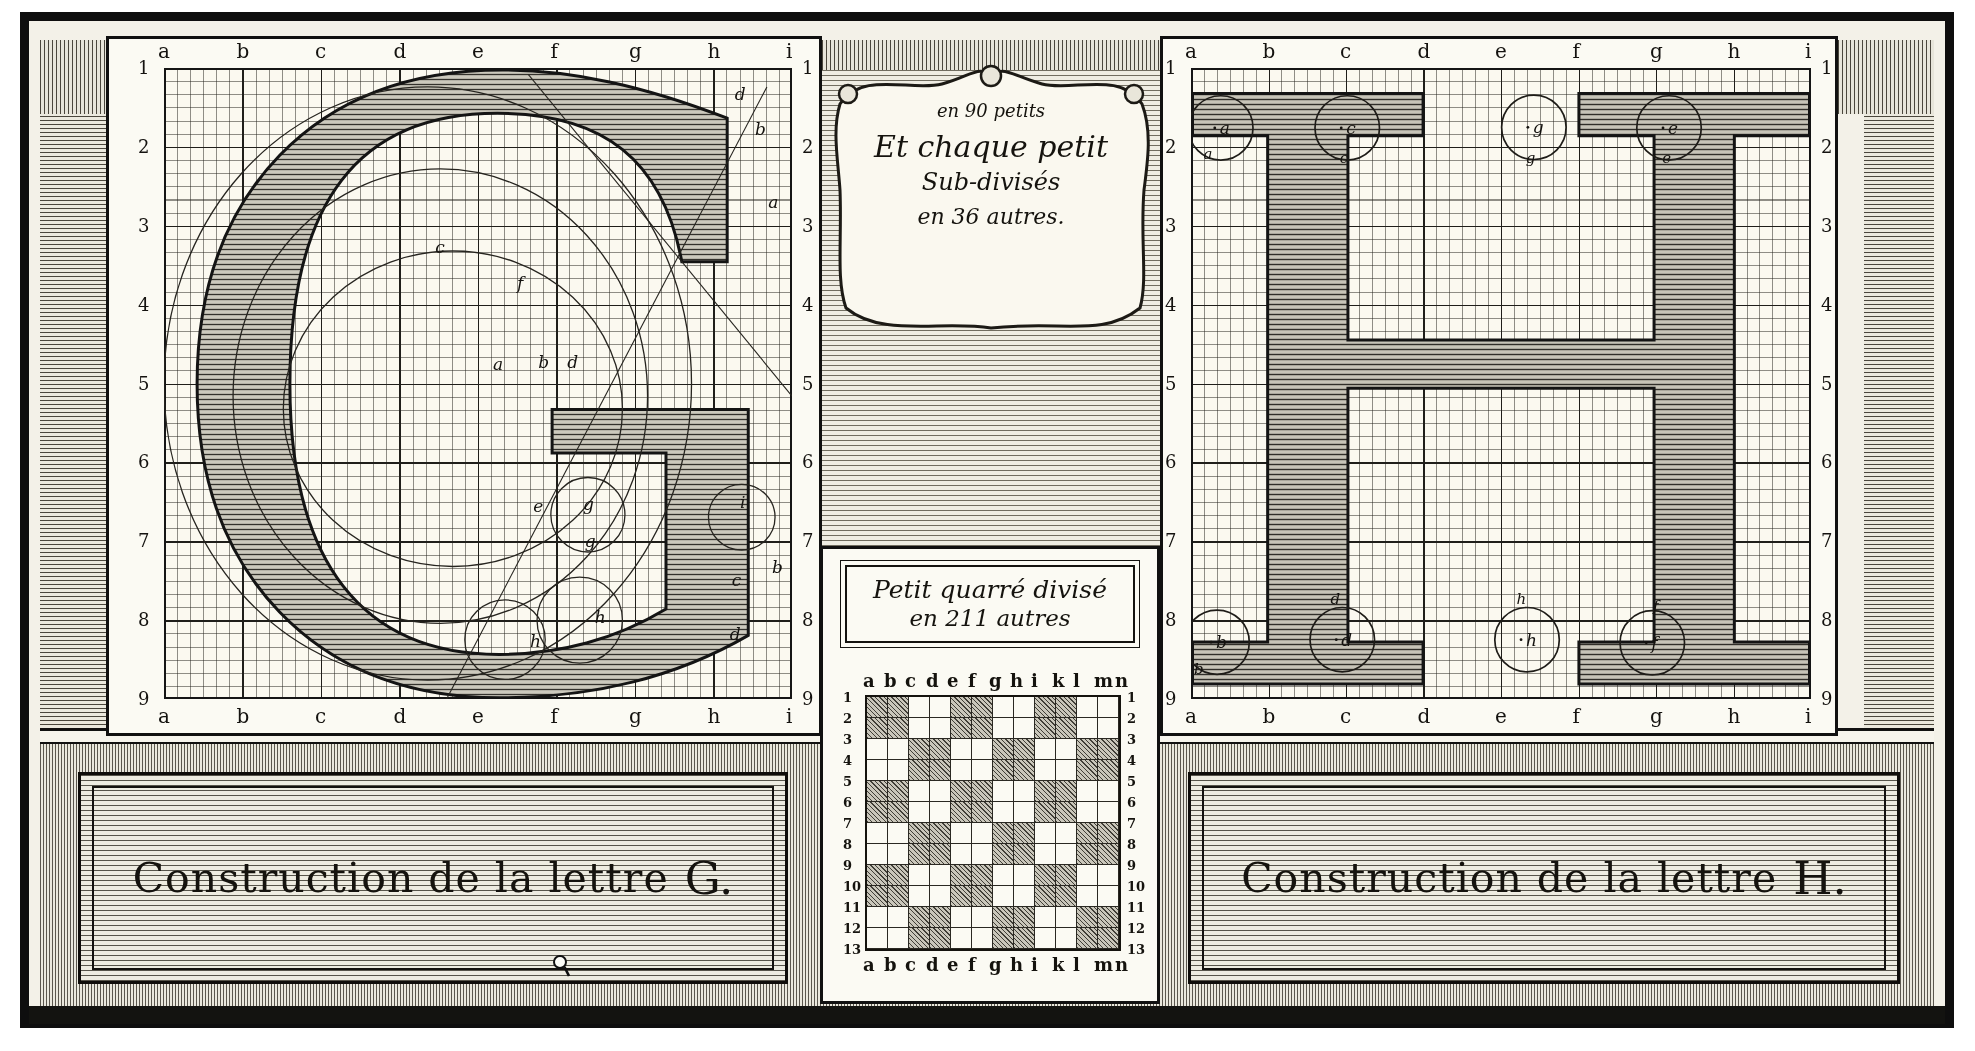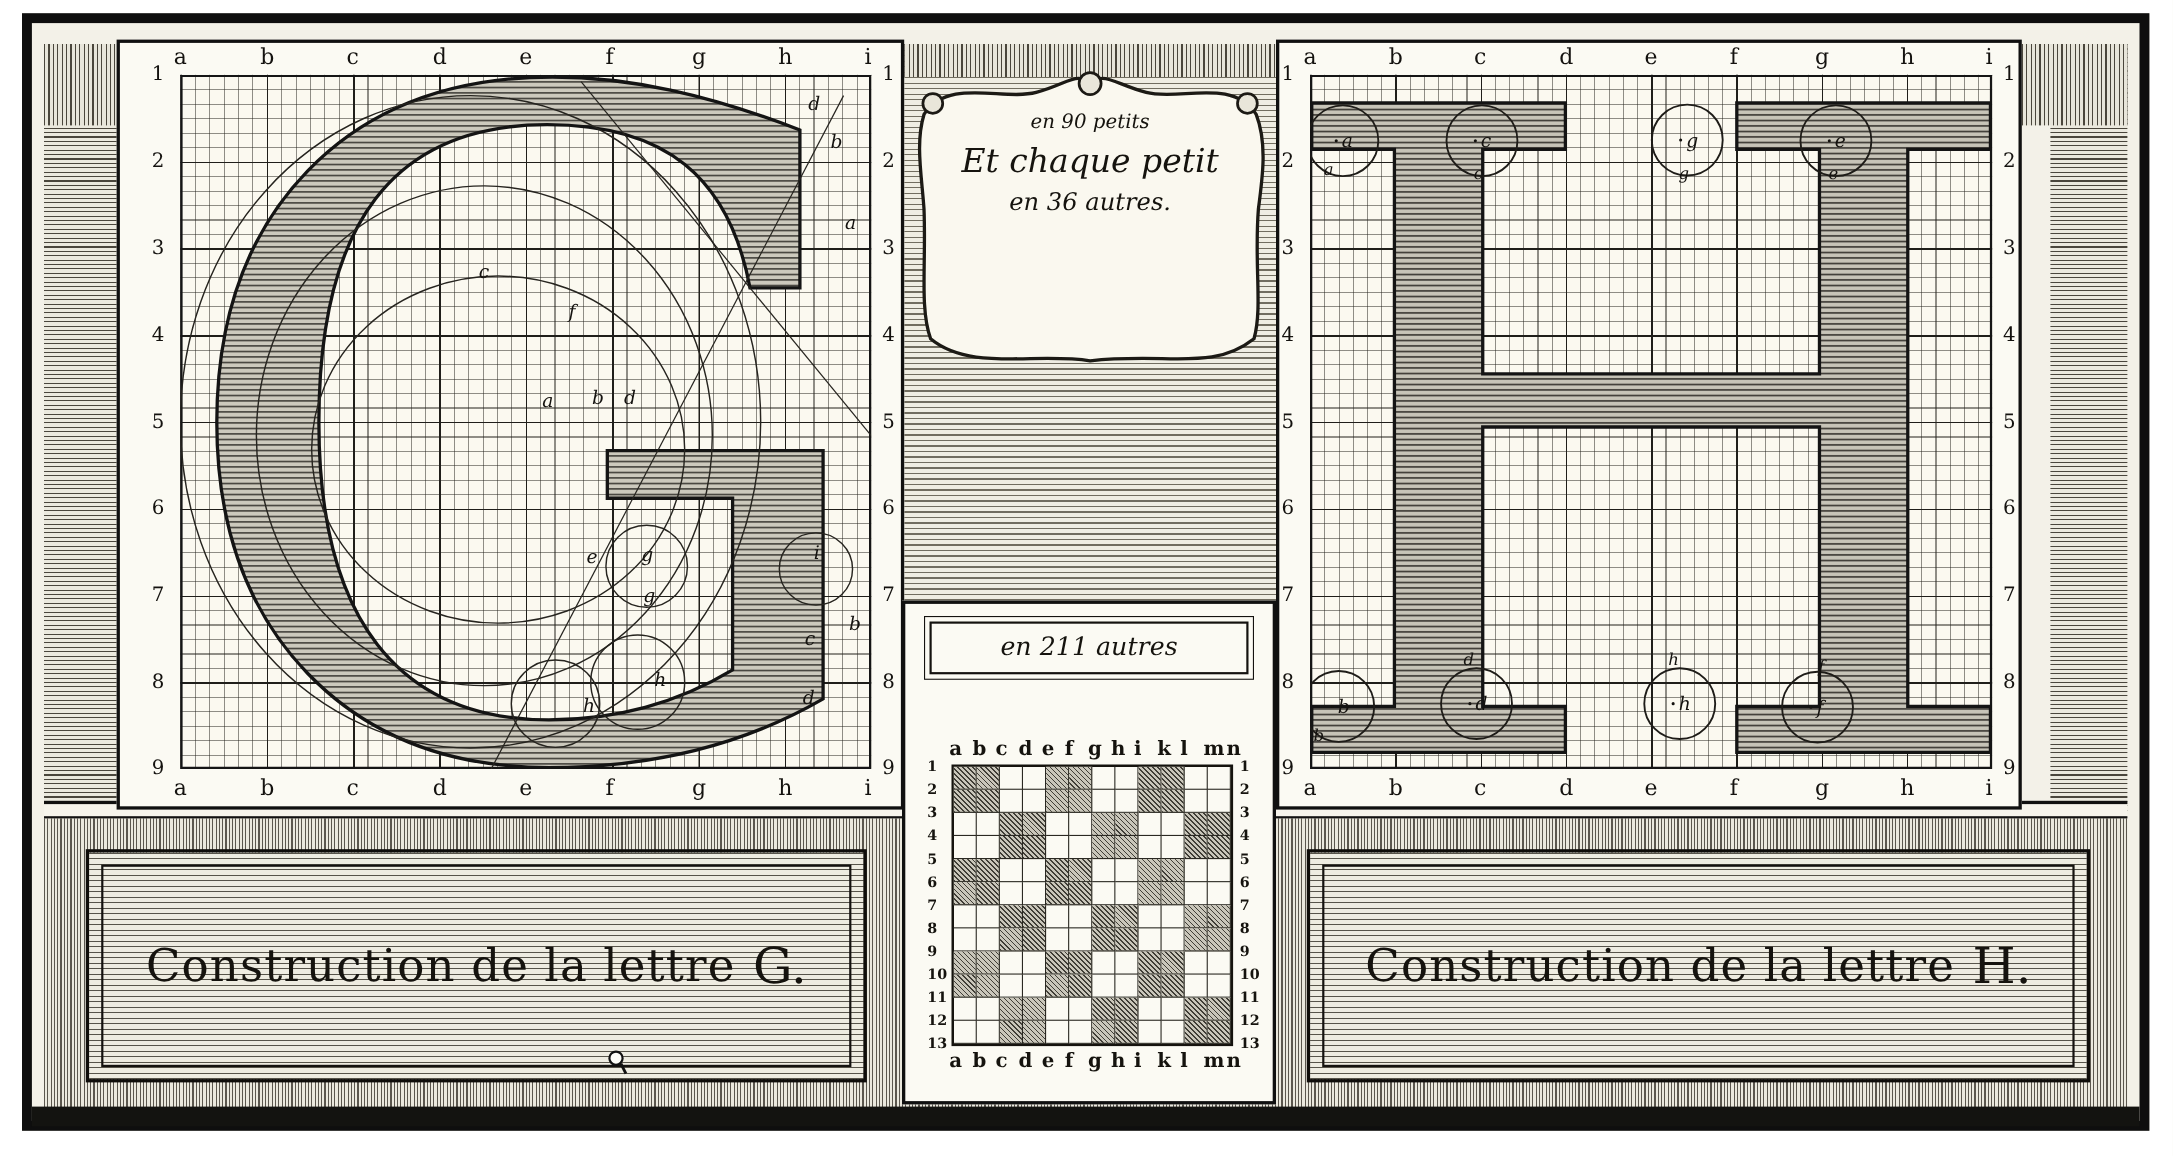--- a/index.html
+++ b/index.html
@@ -254,25 +254,27 @@
              C330,90 326,120 322,150 C318,200 326,240 318,268
              C280,298 240,280 169,288 C120,280 60,298 24,268
              C14,240 20,200 18,150 C16,120 10,90 18,64 Z" fill="#faf8ef" stroke="#1c1a15" stroke-width="3"></path>
     <circle cx="26" cy="54" r="9" fill="#e9e6da" stroke="#1c1a15" stroke-width="2.5"></circle>
     <circle cx="169" cy="36" r="10" fill="#e9e6da" stroke="#1c1a15" stroke-width="2.5"></circle>
     <circle cx="312" cy="54" r="9" fill="#e9e6da" stroke="#1c1a15" stroke-width="2.5"></circle>
   </svg>
   <div class="cart-text" style="left:842px;top:92px;width:298px">
     <div class="cl3">en 90 petits</div>
     <div class="cl4">Et chaque petit</div>
+    <div class="cl5">Sub-divisés</div>
     <div class="cl6">en 36 autres.</div>
   </div>
 
   <div class="petit" id="petit" style="left:820px;top:546px;width:340px;height:458px">
     <div class="petit-title">
+      <div class="pt1">Petit quarré divisé</div>
       <div class="pt2">en 211 autres</div>
     </div>
     <div class="checker" id="checker" style="left:44px;top:148px;width:252px;height:252px">
         <div class="ck-cell ck-dark" style="left: 0px; top: 0px;"></div>
         <div class="ck-cell ck-dark" style="left: 21px; top: 0px;"></div>
         <div class="ck-cell" style="left: 42px; top: 0px;"></div>
         <div class="ck-cell" style="left: 63px; top: 0px;"></div>
         <div class="ck-cell ck-dark" style="left: 84px; top: 0px;"></div>
         <div class="ck-cell ck-dark" style="left: 105px; top: 0px;"></div>
         <div class="ck-cell" style="left: 126px; top: 0px;"></div>

